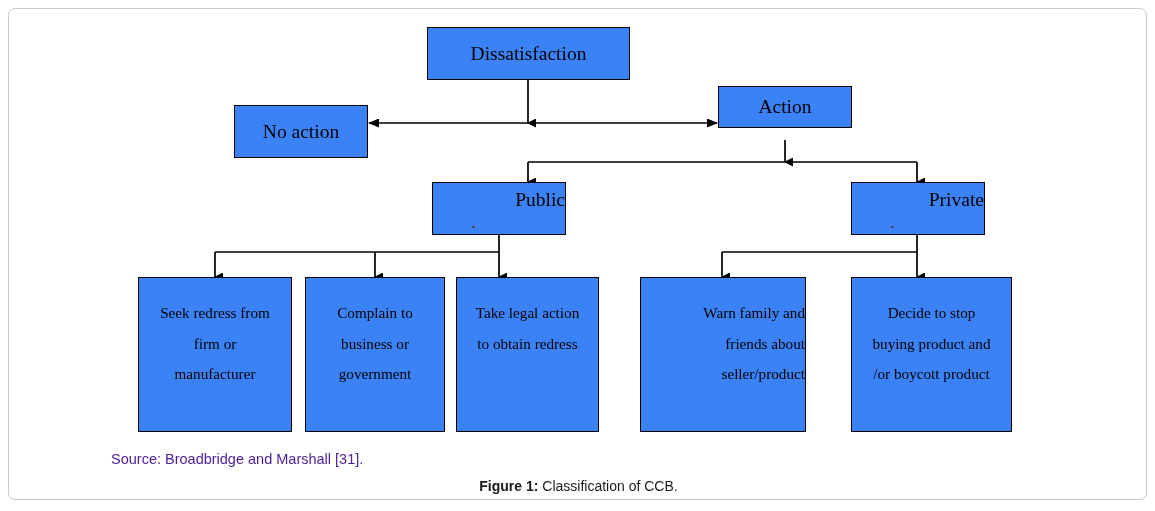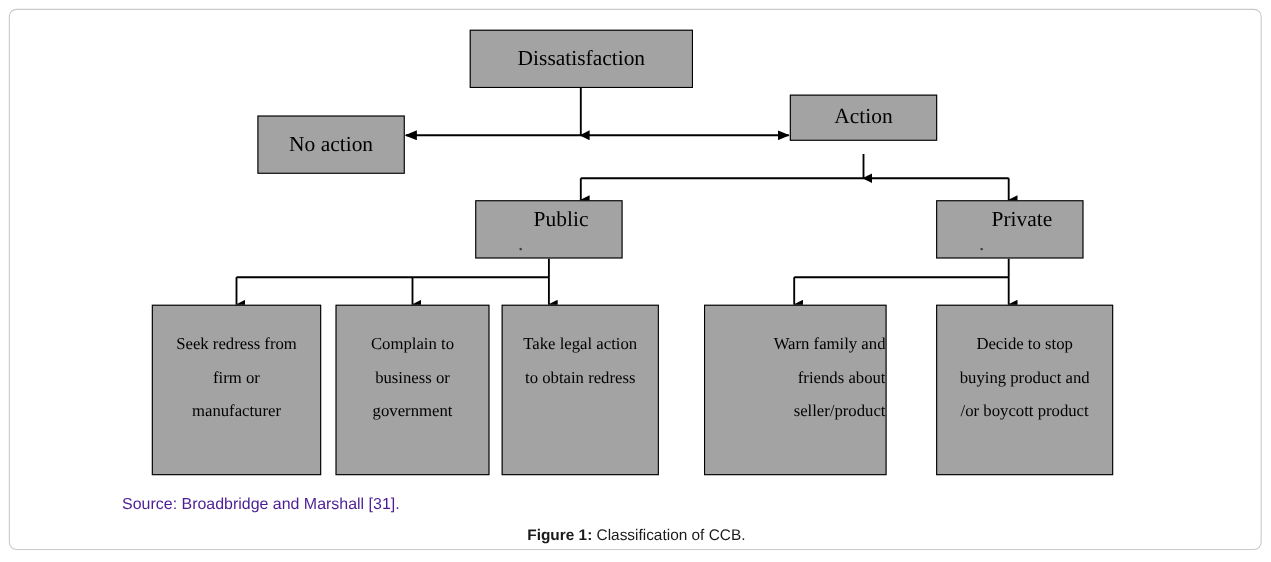--- a/index.html
+++ b/index.html
@@ -25,21 +25,21 @@
   }
   #wires{
     position:absolute;
     left:0;top:0;
     width:1155px;height:511px;
     pointer-events:none;
   }
   .node{
     position:absolute;
     border:1px solid #000;
-    background:#a3a3a3;
+    background:#3b82f6;
     box-sizing:border-box;
     color:#000;
   }
   .node .label{
     display:block;
     white-space:pre-line;
   }
   
   .node.top{
     display:flex;
@@ -51,21 +51,21 @@
     line-height:1.1;
     text-align:center;
   }
   
   .node.mid{
     padding:6px 0 0 22px;
   }
   .node.mid .label{
     font-size:19.5px;
     line-height:1.15;
-    text-align:center;
+    text-align:right;
   }
   .node.mid .dot{
     display:block;
     font-size:19.5px;
     line-height:1.1;
     text-align:left;
     padding-left:16px;
     color:#3a3a4a;
   }
   

